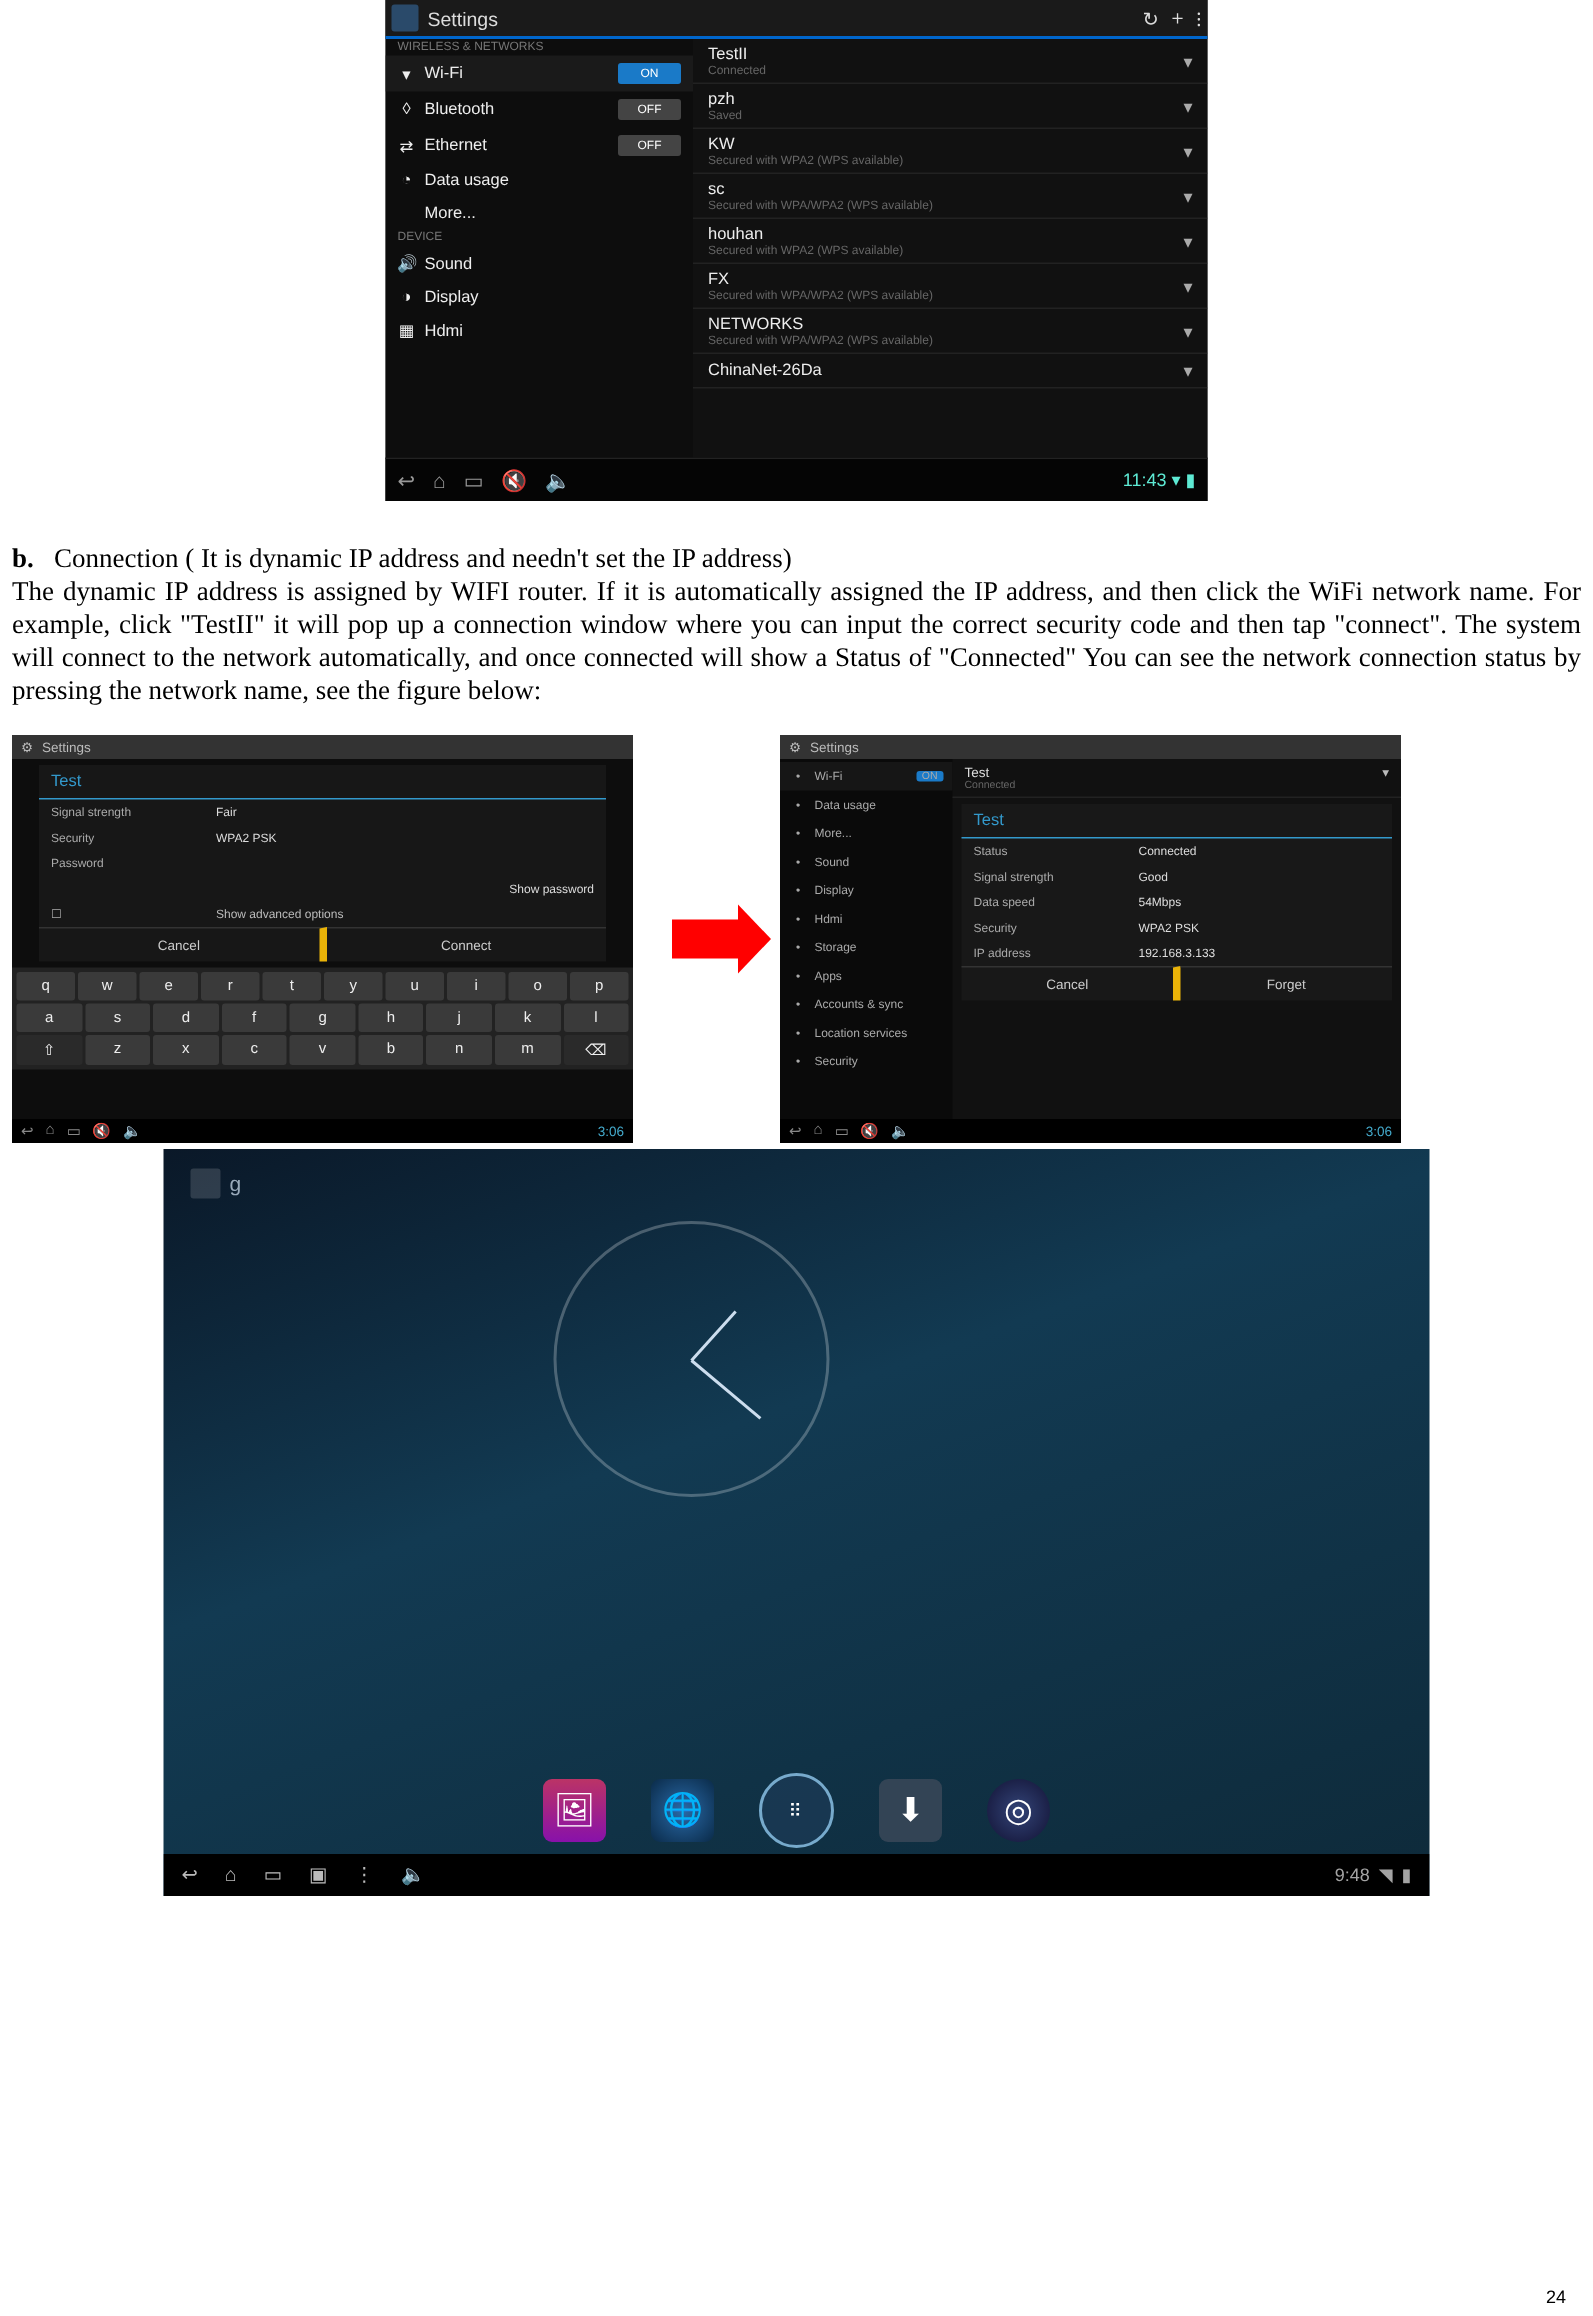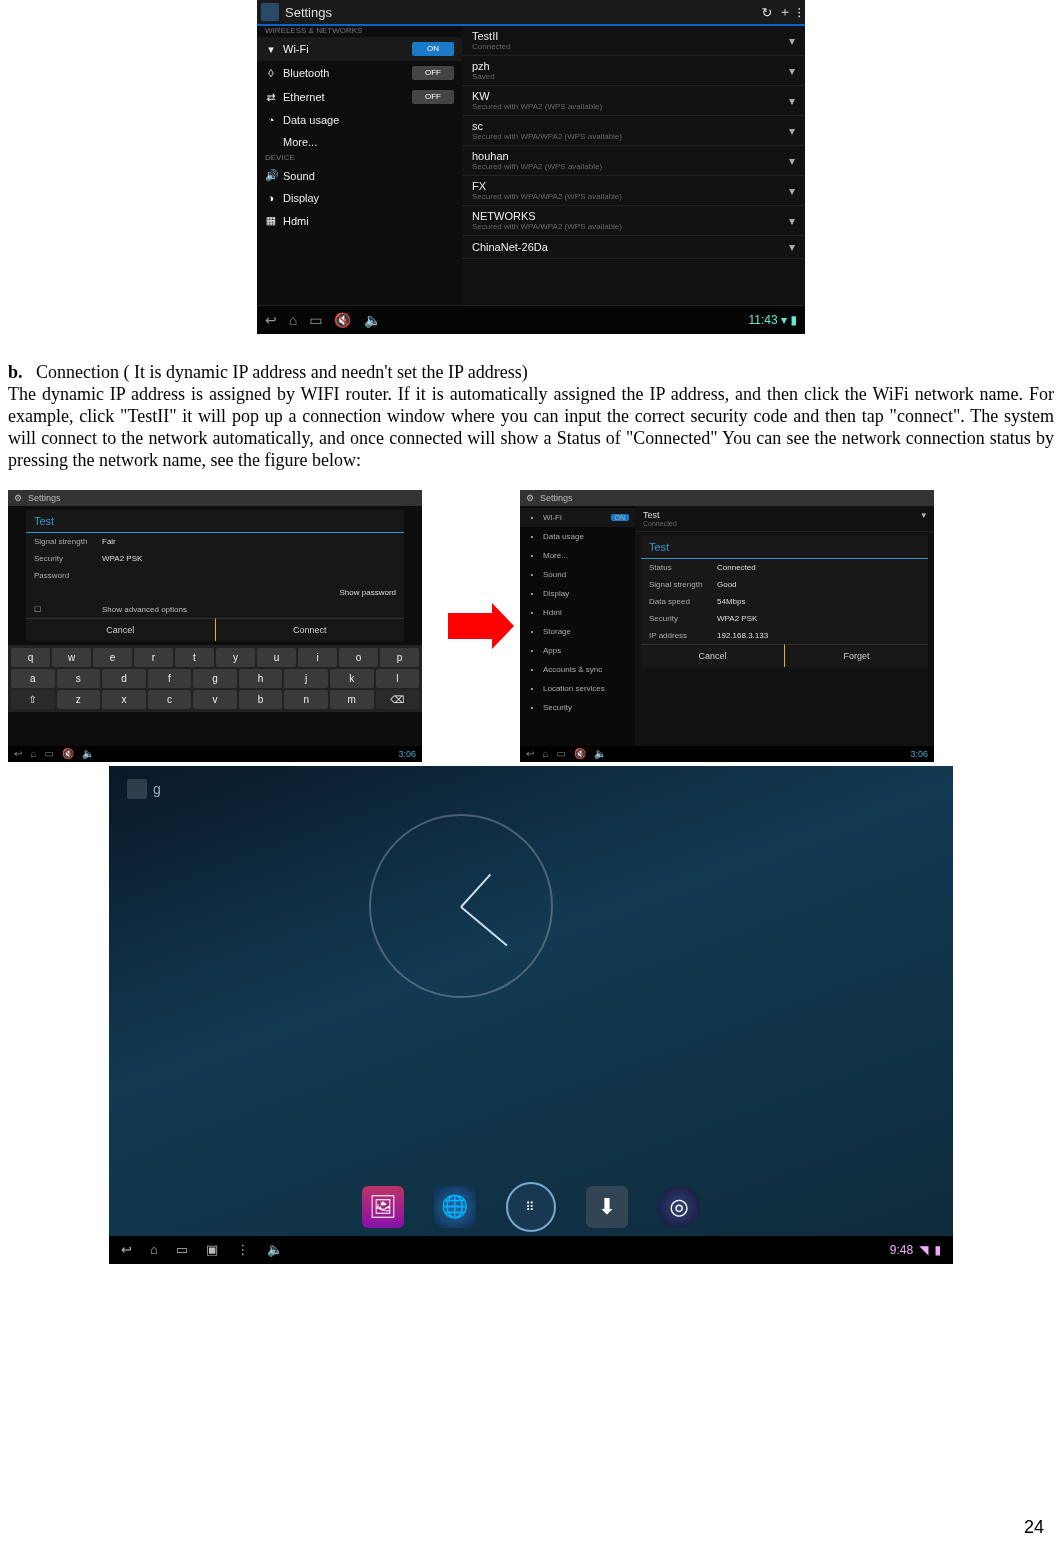--- a/index.html
+++ b/index.html
@@ -29,25 +29,25 @@
   .ss1 .clk{margin-left:auto;color:#5eead4;font-size:12px}
   .para{margin:28px 0 6px;text-align:justify;line-height:1.22}
   .bold{font-weight:bold}
   .row2{display:flex;align-items:center;gap:26px;margin-top:18px}
   .ss2,.ss3{width:414px;height:272px;background:#0d0d0d;color:#bbb;font-family:sans-serif;font-size:9px;display:flex;flex-direction:column}
   .ss2 .hdr,.ss3 .hdr{height:16px;background:#333;display:flex;align-items:center;padding:0 4px;gap:4px}
   .ss2 .bdy{flex:1;display:flex;flex-direction:column}
   .dlg{margin:4px 18px;background:#171717}
   .dlgt{color:#39c;padding:5px 8px;border-bottom:1px solid #39c;font-size:11px}
   .drow{display:flex;padding:4px 8px;font-size:8px}
-  .dlbl{width:68px;color:#aaa}
+  .dlbl{width:110px;color:#aaa}
   .dval{color:#ddd}
   .dbtn{display:flex}
   .dbtn>div{flex:1;text-align:center;padding:6px;border-top:1px solid #333;color:#ccc;font-size:9px}
-  .dbtn>div:first-child{border-right:1px solid #eab308}
+  .dbtn>div:first-child{border-right:5px solid #eab308}
   .kbd{display:flex;flex-direction:column;gap:2px;padding:3px;background:#222}
   .krow{display:flex;gap:2px}
   .key{flex:1;background:#3a3a3a;text-align:center;padding:4px 0;border-radius:2px;color:#eee;font-size:10px}
   .key.dk{background:#2a2a2a}
   .ss2 .btm,.ss3 .btm{height:16px;background:#000;display:flex;align-items:center;gap:8px;padding:0 6px;color:#888;font-size:10px}
   .ss2 .btm .tm,.ss3 .btm .tm{margin-left:auto;color:#4ac;font-size:9px}
   .arrow{width:46px;height:26px;background:red;position:relative}
   .arrow:after{content:"";position:absolute;right:-20px;top:-10px;border:23px solid transparent;border-left:22px solid red;border-right:0}
   .ss3 .bdy{flex:1;display:flex}
   .ss3 .lft{width:115px;background:#0a0a0a;padding-top:2px}
@@ -66,22 +66,22 @@
   .ss4 .clock:before{content:"";position:absolute;left:50%;top:50%;width:60px;height:2px;background:#cde;transform-origin:left;transform:rotate(40deg)}
   .ss4 .clock:after{content:"";position:absolute;left:50%;top:50%;width:44px;height:2px;background:#cde;transform-origin:left;transform:rotate(-48deg)}
   .ss4 .dock{position:absolute;bottom:32px;left:50%;transform:translateX(-50%);display:flex;gap:30px;align-items:center}
   .dico{width:42px;height:42px;border-radius:6px;display:flex;align-items:center;justify-content:center;font-size:22px;color:#fff}
   .di1{background:linear-gradient(#b36,#81a)}
   .di2{background:radial-gradient(#2a6aa8,#0a2a48)}
   .di3{width:46px;height:46px;border:2px solid #7ac;border-radius:50%;background:rgba(30,60,90,.6);font-size:12px;letter-spacing:2px}
   .di4{background:#345}
   .di5{background:radial-gradient(#347,#113);border-radius:50%}
   .ss4 .nb{position:absolute;bottom:0;left:0;right:0;height:28px;background:#000;display:flex;align-items:center;gap:18px;padding:0 12px;color:#bbb;font-size:13px}
-  .ss4 .nb .rt{margin-left:auto;color:#f0abfc;font-size:12px;display:flex;gap:6px;align-items:flex-end}
-  .pgno{position:absolute;right:10px;bottom:6px;font-family:Arial,sans-serif;font-size:18px}
+  .ss4 .nb .rt{margin-left:auto;color:#a3a3a3;font-size:12px;display:flex;gap:6px;align-items:flex-end}
+  .pgno{position:absolute;right:10px;bottom:6px;font-family:Arial,sans-serif;font-size:12px}
   .gic{display:inline-block;width:12px;text-align:center}
 </style>
 </head>
 <body>
 
 <div class="page">
 
 <div class="ss ss1">
   <div class="top">
     <div class="ic"></div>

